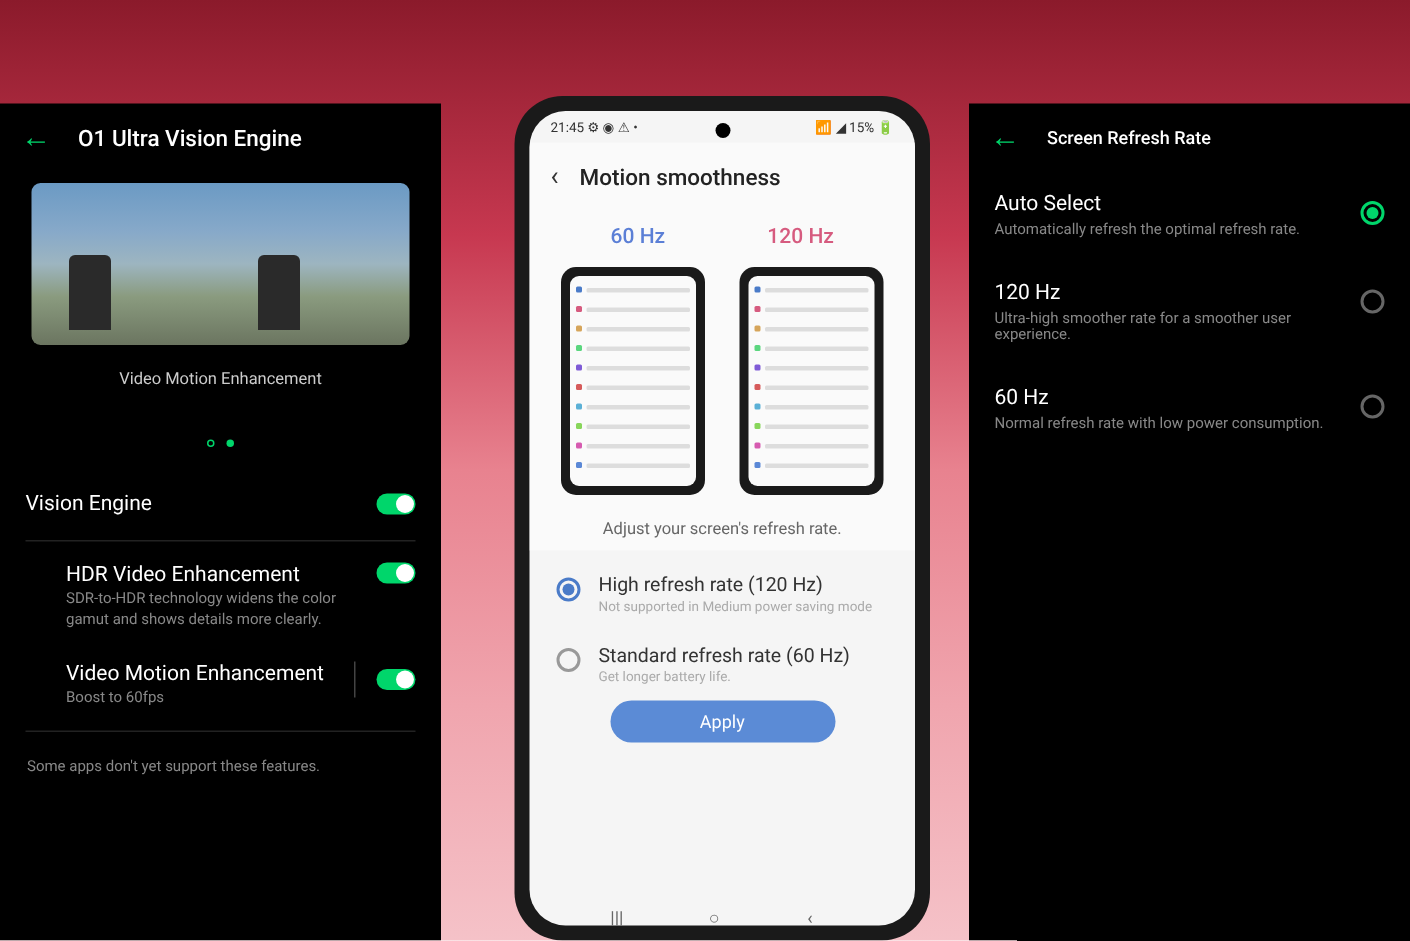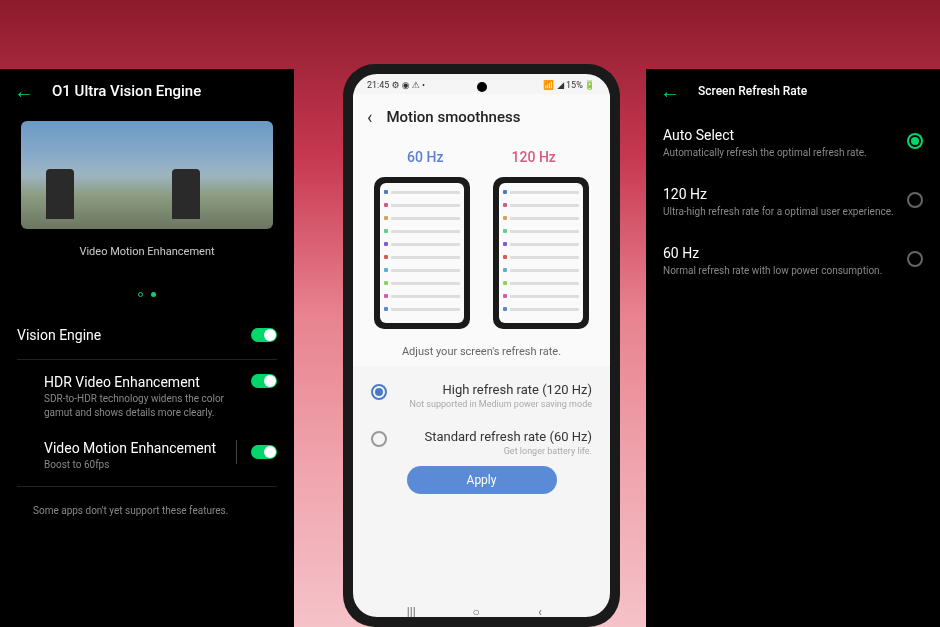--- a/index.html
+++ b/index.html
@@ -19,21 +19,21 @@
 .dot-active { background: #00d66b; }
 .setting-row { display: flex; justify-content: space-between; align-items: center; padding: 12px 17px; }
 .setting-label { font-size: 14px; }
 .setting-desc { font-size: 10px; color: #888; margin-top: 2px; line-height: 1.4; }
 .toggle { width: 26px; height: 14px; background: #00d66b; border-radius: 7px; position: relative; cursor: pointer; }
 .toggle::after { content: ''; position: absolute; right: 1px; top: 1px; width: 12px; height: 12px; background: #fff; border-radius: 50%; }
 .divider { height: 1px; background: #222; margin: 4px 17px; }
 .setting-block { padding: 10px 17px; display: flex; justify-content: space-between; align-items: flex-start; margin-left: 27px; }
 .setting-text { flex: 1; padding-right: 10px; }
 .vme-border { border-left: 1px solid #444; padding-left: 14px; margin-left: -2px; height: 24px; display: flex; align-items: center; }
-.footer-note { font-size: 10px; color: #888; padding: 14px 33px; }
+.footer-note { font-size: 10px; color: #888; padding: 14px 18px; }
 
 .phone { position: absolute; left: 343px; top: 64px; width: 277px; height: 563px; background: #1a1a1a; border-radius: 32px; padding: 10px; }
 .phone-screen { width: 100%; height: 100%; background: #f5f5f5; border-radius: 24px; overflow: hidden; position: relative; }
 .notch { position: absolute; top: 8px; left: 50%; transform: translateX(-50%); width: 10px; height: 10px; background: #000; border-radius: 50%; }
 .statusbar { display: flex; justify-content: space-between; padding: 6px 14px 4px; font-size: 9px; color: #333; }
 .statusbar-left { display: flex; align-items: flex-end; gap: 2px; }
 .statusbar-right { display: flex; align-items: center; gap: 2px; }
 .phone-header { display: flex; align-items: center; padding: 12px 14px 8px; background: #fafafa; }
 .phone-back { font-size: 18px; color: #333; margin-right: 14px; }
 .phone-title { font-size: 15px; font-weight: 500; color: #222; }
@@ -46,21 +46,21 @@
 .mock-screen { width: 100%; height: 100%; background: #fafafa; border-radius: 6px; padding: 4px; }
 .mock-row { display: flex; align-items: center; height: 10px; margin-bottom: 3px; }
 .mock-icon { width: 4px; height: 4px; border-radius: 1px; margin-right: 3px; }
 .mock-line { height: 3px; background: #ddd; flex: 1; border-radius: 1px; }
 .adjust-text { font-size: 11px; color: #666; text-align: center; padding: 8px; background: #fafafa; }
 .options { padding: 6px 14px 24px; }
 .option-row { display: flex; align-items: flex-start; padding: 10px 4px; gap: 12px; }
 .radio { width: 16px; height: 16px; border: 2px solid #999; border-radius: 50%; margin-top: 2px; flex-shrink: 0; position: relative; }
 .radio-selected { border-color: #4a7bc8; }
 .radio-selected::after { content: ''; position: absolute; left: 2px; top: 2px; width: 8px; height: 8px; background: #4a7bc8; border-radius: 50%; }
-.option-text { flex: 1; text-align: right; }
+.option-text { flex: 1; }
 .option-title { font-size: 13px; color: #333; }
 .option-sub { font-size: 9px; color: #aaa; margin-top: 2px; }
 .apply-btn { width: 150px; height: 28px; background: #5b8bd6; color: #fff; border-radius: 14px; display: flex; align-items: center; justify-content: center; font-size: 12px; margin: 0 auto; cursor: pointer; }
 .navbar { position: absolute; bottom: 0; left: 0; right: 0; height: 22px; display: flex; justify-content: space-around; align-items: center; padding: 0 30px; }
 .nav-btn { width: 18px; height: 2px; color: #666; font-size: 12px; }
 
 .right-panel { position: absolute; right: 0; top: 69px; width: 294px; height: 558px; background: #000; color: #fff; }
 .right-header { display: flex; align-items: center; padding: 10px 14px; }
 .right-title { font-size: 12px; font-weight: 500; }
 .refresh-option { display: flex; justify-content: space-between; align-items: flex-start; padding: 14px 17px; }
@@ -261,21 +261,21 @@
   <div class="refresh-option">
     <div class="refresh-text">
       <div class="refresh-title">Auto Select</div>
       <div class="refresh-desc">Automatically refresh the optimal refresh rate.</div>
     </div>
     <div class="radio-right radio-right-selected"></div>
   </div>
   <div class="refresh-option">
     <div class="refresh-text">
       <div class="refresh-title">120 Hz</div>
-      <div class="refresh-desc">Ultra-high refresh rate for a optimal user experience.</div>
+      <div class="refresh-desc">Ultra-high smoother rate for a smoother user experience.</div>
     </div>
     <div class="radio-right"></div>
   </div>
   <div class="refresh-option">
     <div class="refresh-text">
       <div class="refresh-title">60 Hz</div>
       <div class="refresh-desc">Normal refresh rate with low power consumption.</div>
     </div>
     <div class="radio-right"></div>
   </div>

